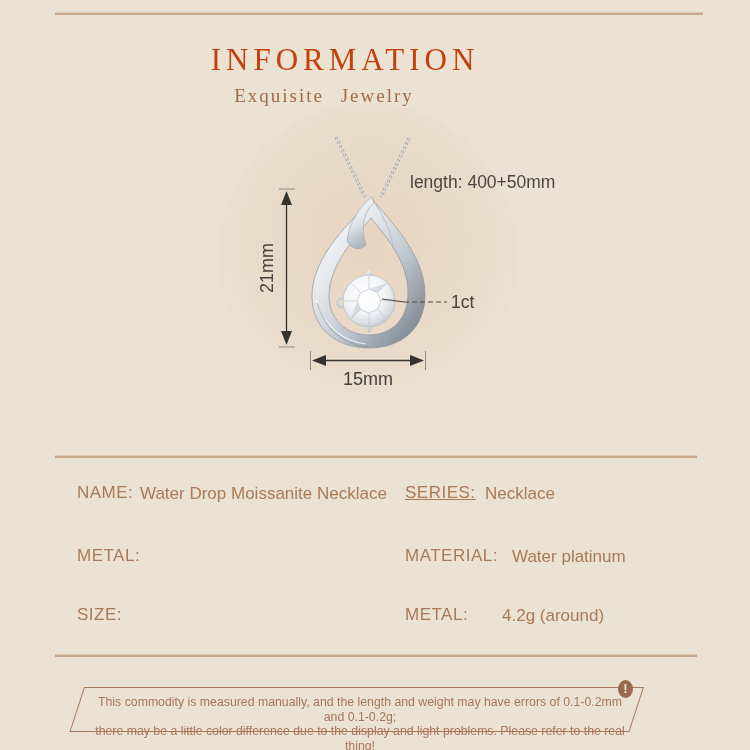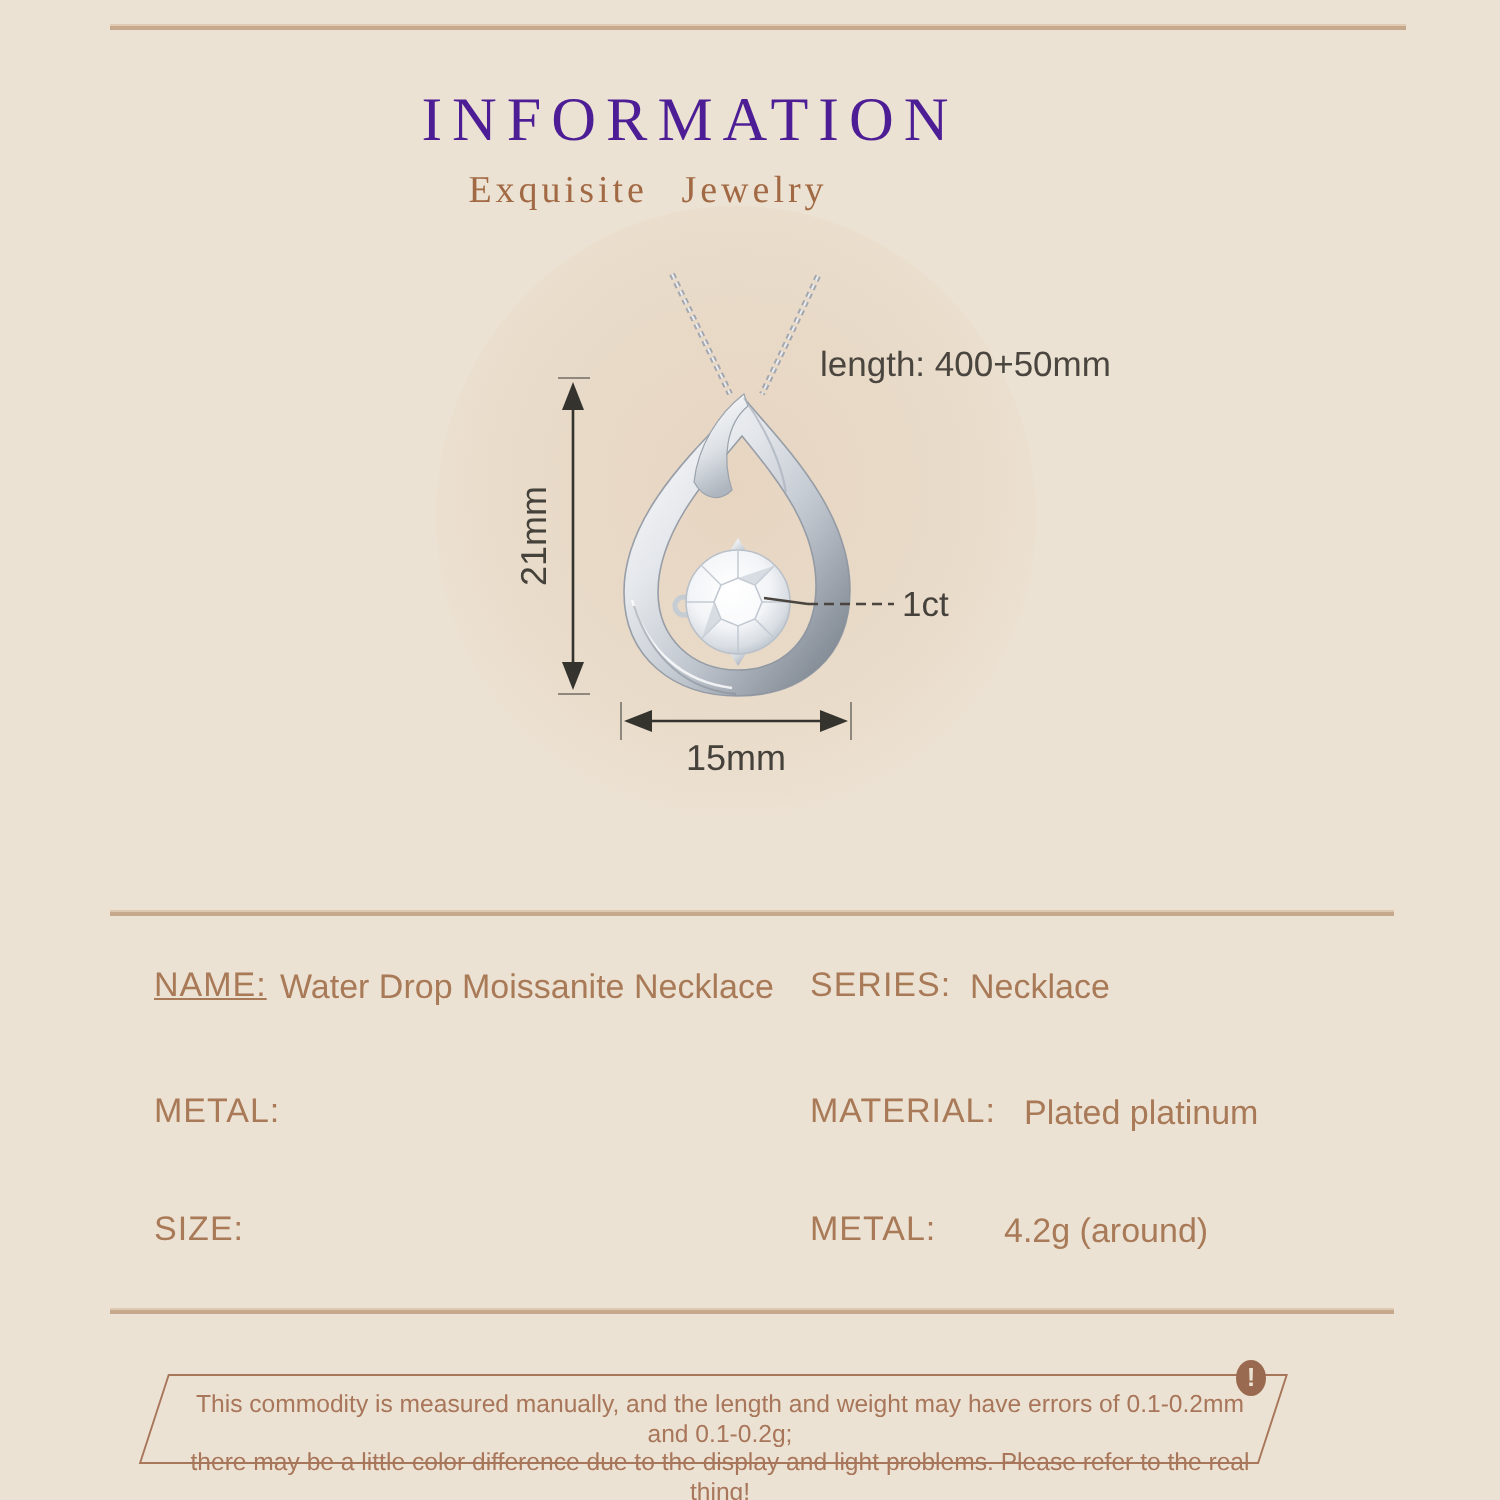--- a/index.html
+++ b/index.html
@@ -3,21 +3,21 @@
 <meta charset="utf-8">
 <style>
   html,body{margin:0;padding:0;}
   body{width:750px;height:750px;overflow:hidden;font-family:"Liberation Sans",sans-serif;}
   .canvas{position:relative;width:750px;height:750px;background:#ECE2D3;}
 
   .top-rule{position:absolute;left:55px;top:12px;width:648px;height:2px;background:#C6A98C;border-top:1px solid #E0CBB2;}
 
   .title{position:absolute;left:0;top:44px;width:690px;margin:0;text-align:center;
          font-family:"Liberation Serif",serif;font-weight:400;font-size:31px;line-height:1;
-         letter-spacing:5px;color:#4c1d95;}
+         letter-spacing:5px;color:#c2410c;}
   .subtitle{position:absolute;left:0;top:85px;width:648px;text-align:center;
          font-family:"Liberation Serif",serif;font-size:19px;letter-spacing:2px;word-spacing:10px;color:#A26A44;}
 
   .diagram-svg{position:absolute;left:0;top:0;width:750px;height:750px;}
 
   .divider{position:absolute;left:55px;width:642px;height:2px;background:#C6A98C;border-top:1px solid #DEC8AF;}
   .divider.d1{top:455px;}
   .divider.d2{top:654px;}
 
   .spec{position:absolute;color:#A97A58;font-size:17px;white-space:nowrap;}
@@ -134,28 +134,28 @@
 
     <g>
       <line x1="382" y1="299" x2="404" y2="302" stroke="#4A463F" stroke-width="1.2"></line>
       <line x1="404" y1="302" x2="447" y2="302" stroke="#4A463F" stroke-width="1.2" stroke-dasharray="5 3"></line>
       <text x="451" y="308" font-size="17.5" fill="#45413B">1ct</text>
     </g>
   </svg>
 
   <div class="divider d1"></div>
 
-  <span class="spec label" style="left:77px;top:483px;text-decoration:underline;">NAME:</span>
+  <span class="spec label" style="left:77px;top:483px;">NAME:</span>
   <span class="spec" style="left:140px;top:484px;">Water Drop Moissanite Necklace</span>
-  <span class="spec label" style="left:405px;top:483px;">SERIES:</span>
+  <span class="spec label" style="left:405px;top:483px;text-decoration:underline;">SERIES:</span>
   <span class="spec" style="left:485px;top:484px;">Necklace</span>
 
   <span class="spec label" style="left:77px;top:546px;text-align:right;">METAL:</span>
   <span class="spec label" style="left:405px;top:546px;">MATERIAL:</span>
-  <span class="spec" style="left:512px;top:547px;">Plated platinum</span>
+  <span class="spec" style="left:512px;top:547px;">Water platinum</span>
 
   <span class="spec label" style="left:77px;top:605px;">SIZE:</span>
   <span class="spec label" style="left:405px;top:605px;">METAL:</span>
   <span class="spec" style="left:502px;top:606px;">4.2g (around)</span>
 
   <div class="divider d2"></div>
 
   <div class="note-box"></div>
   <div class="note-text">
     <div>This commodity is measured manually, and the length and weight may have errors of 0.1-0.2mm and 0.1-0.2g;</div>

